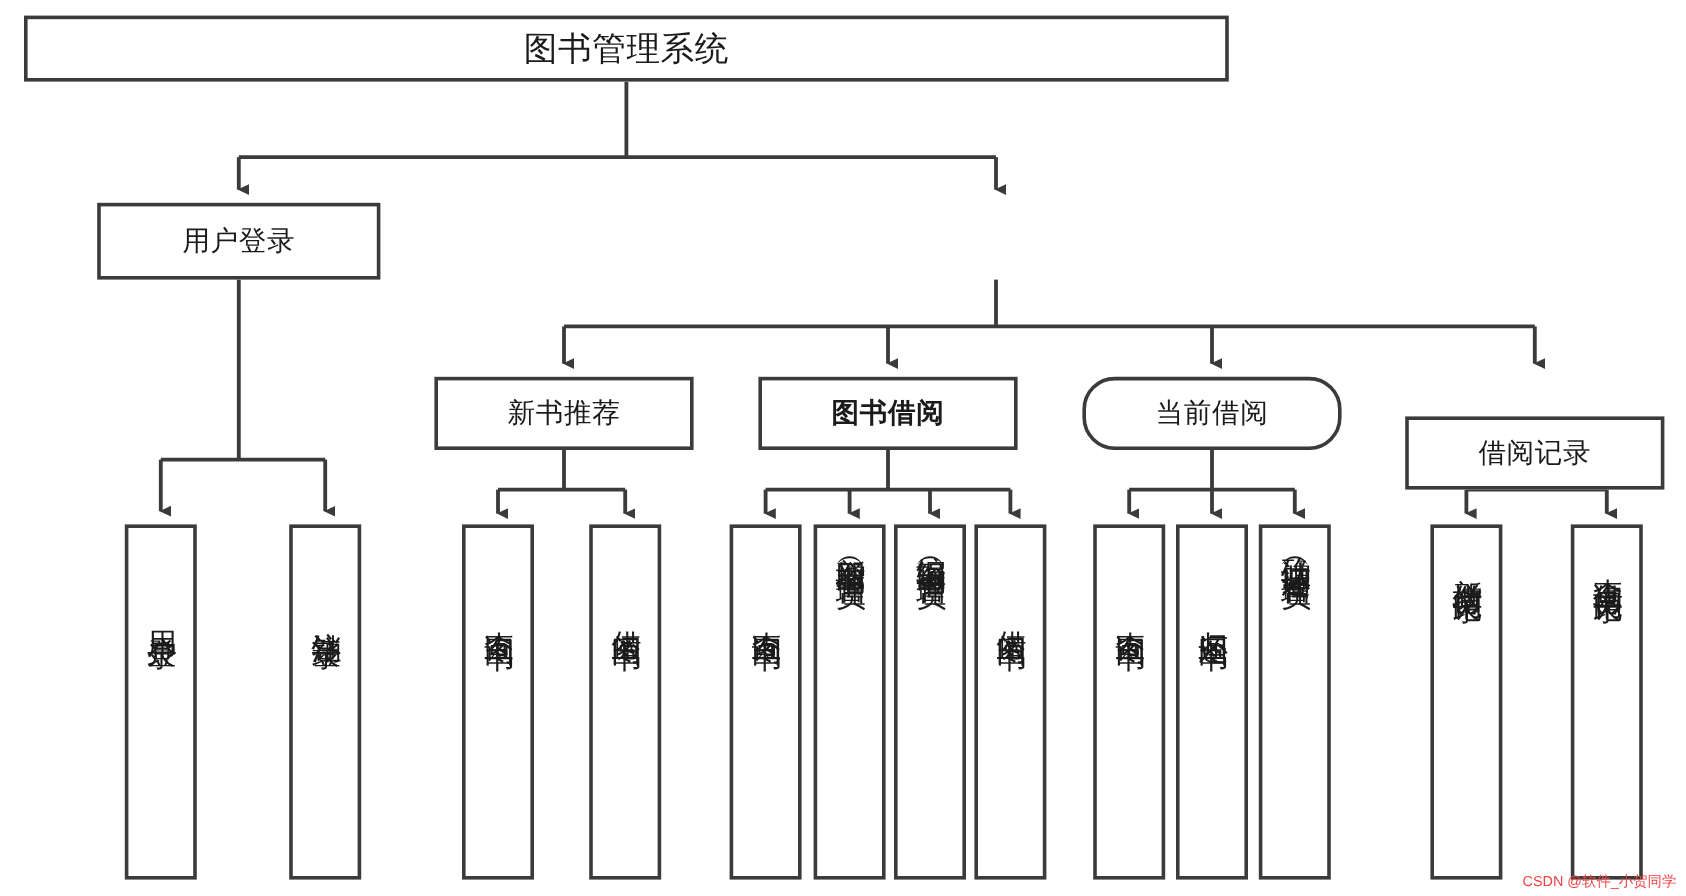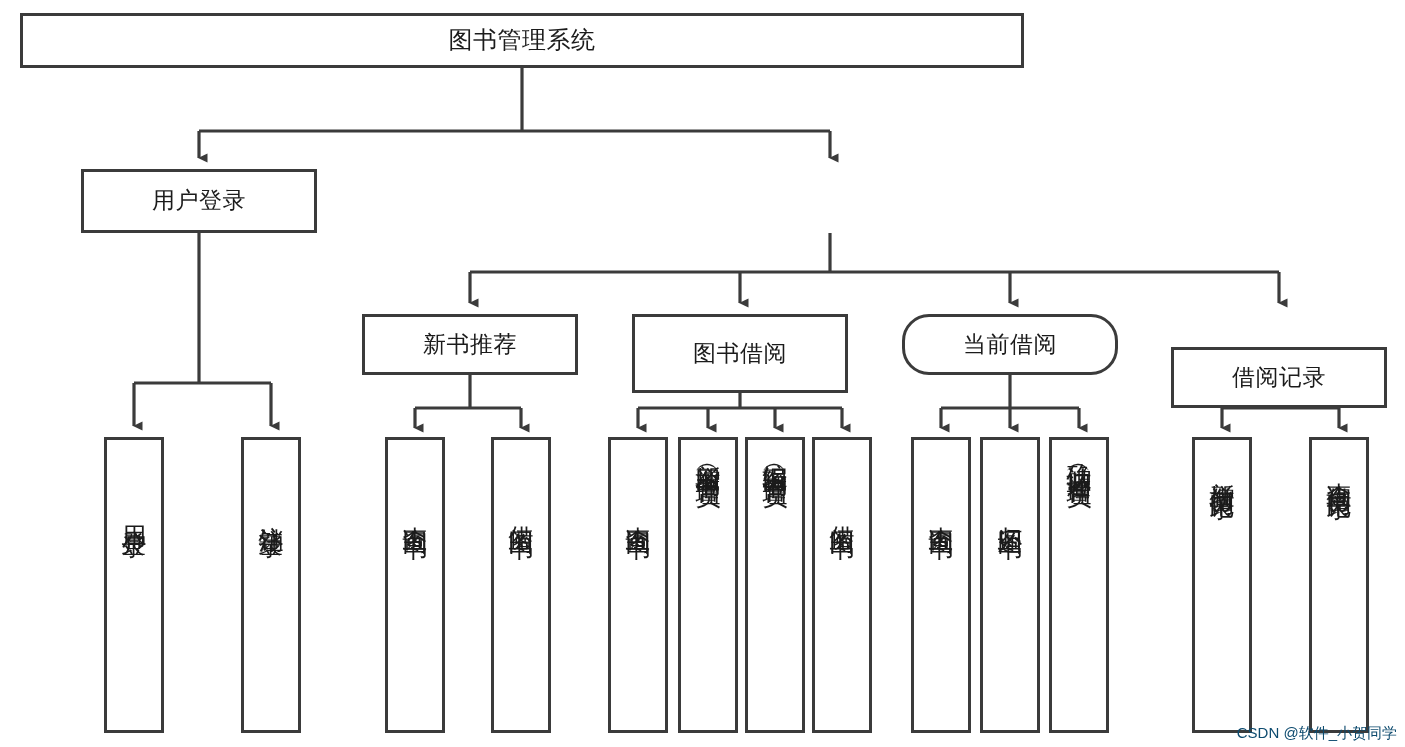--- a/index.html
+++ b/index.html
@@ -41,42 +41,42 @@
     text-align: center;
     line-height: 1.12;
     letter-spacing: 0.5px;
   }
   
   .node.horiz .label {
     font-size: 23px;
     white-space: nowrap;
   }
   .node.root .label {
-    font-size: 24px;
+    font-size: 28px;
   }
   
   .node.vert {
     align-items: flex-start;
     justify-content: center;
     padding-top: 6px;
   }
   .node.vert .label {
     writing-mode: vertical-rl;
     text-orientation: upright;
     font-size: 25px;
     line-height: 1.0;
     letter-spacing: 3px;
     white-space: nowrap;
   }
   .watermark {
     position: absolute;
     right: 8px;
     bottom: 4px;
-    font-size: 15px;
-    color: #0c4a6e;
+    font-size: 12px;
+    color: #ef4444;
     white-space: nowrap;
     user-select: none;
   }
 </style>
 </head>
 <body>
 
 <div id="diagram-root">
 
   <svg class="wires" viewBox="0 0 1405 747" xmlns="http://www.w3.org/2000/svg">
@@ -136,21 +136,21 @@
 
   <div class="node horiz" style="left:81px; top:169px; width:236px; height:64px;">
     <span class="label">用户登录</span>
   </div>
 
 
   <div class="node horiz" style="left:362px; top:314px; width:216px; height:61px;">
     <span class="label">新书推荐</span>
   </div>
 
-  <div class="node horiz" style="left:632px; top:314px; width:216px; height:79px;">
+  <div class="node horiz" style="left:632px; top:314px; width:216px; height:61px;font-weight:bold;">
     <span class="label">图书借阅</span>
   </div>
 
   <div class="node horiz" style="left:902px; top:314px; width:216px; height:61px;border-radius:27px;">
     <span class="label">当前借阅</span>
   </div>
 
   <div class="node horiz" style="left:1171px; top:314px; width:216px; height:61px;margin-top:33px;">
     <span class="label">借阅记录</span>
   </div>

